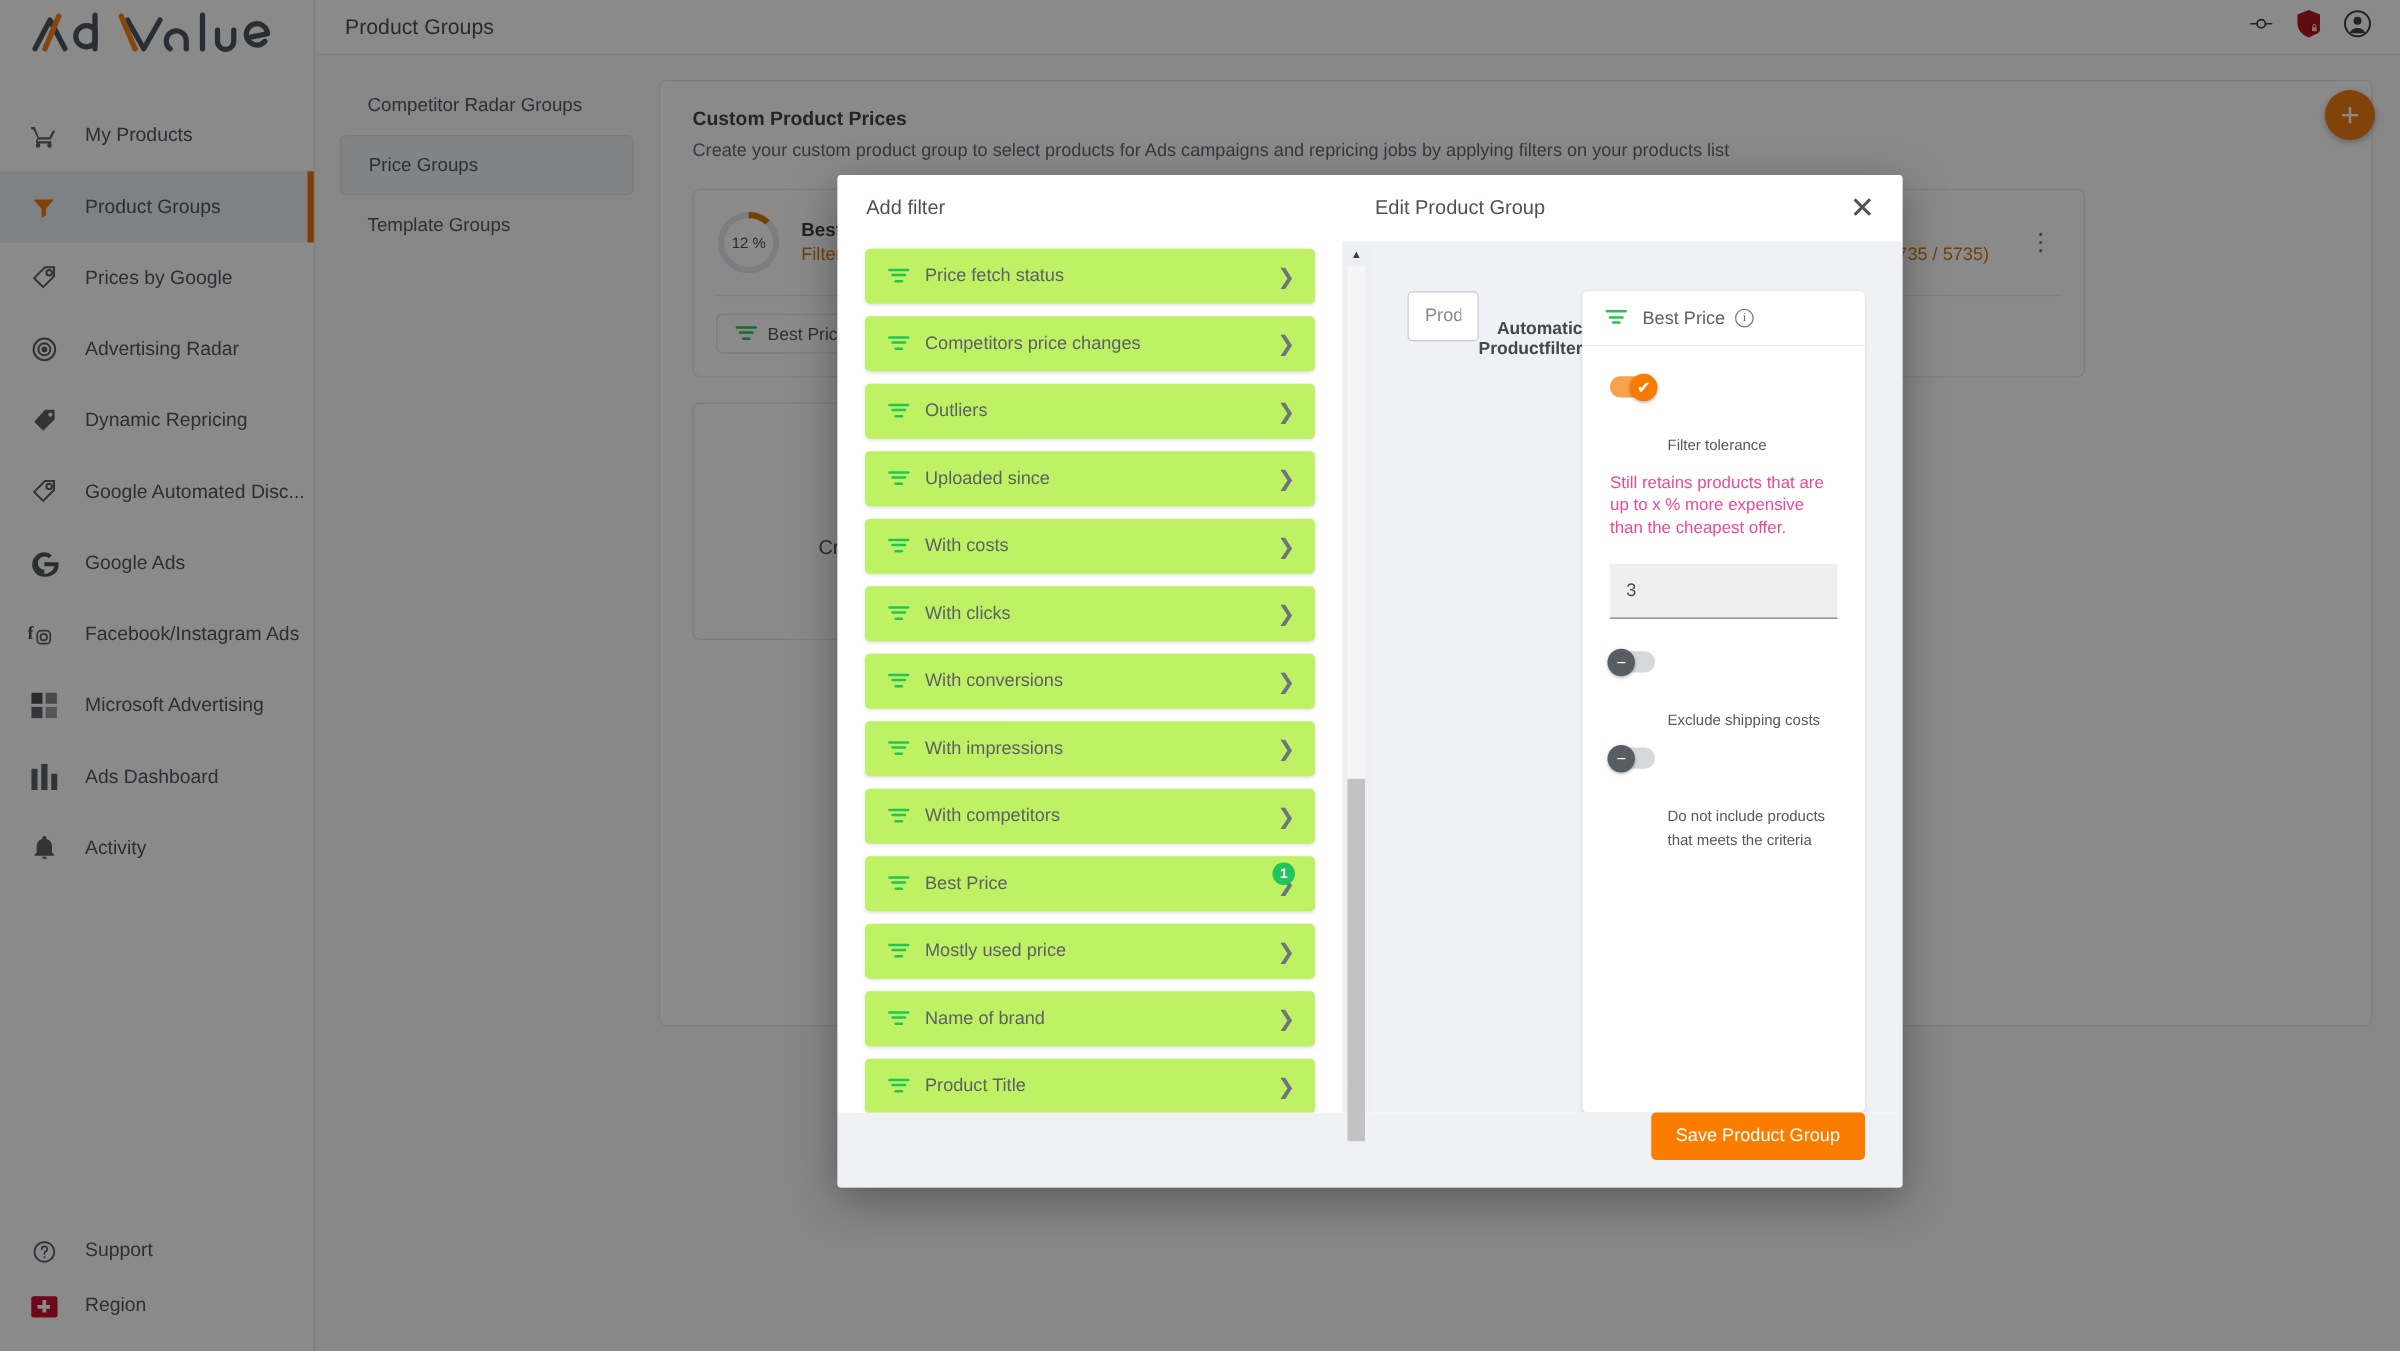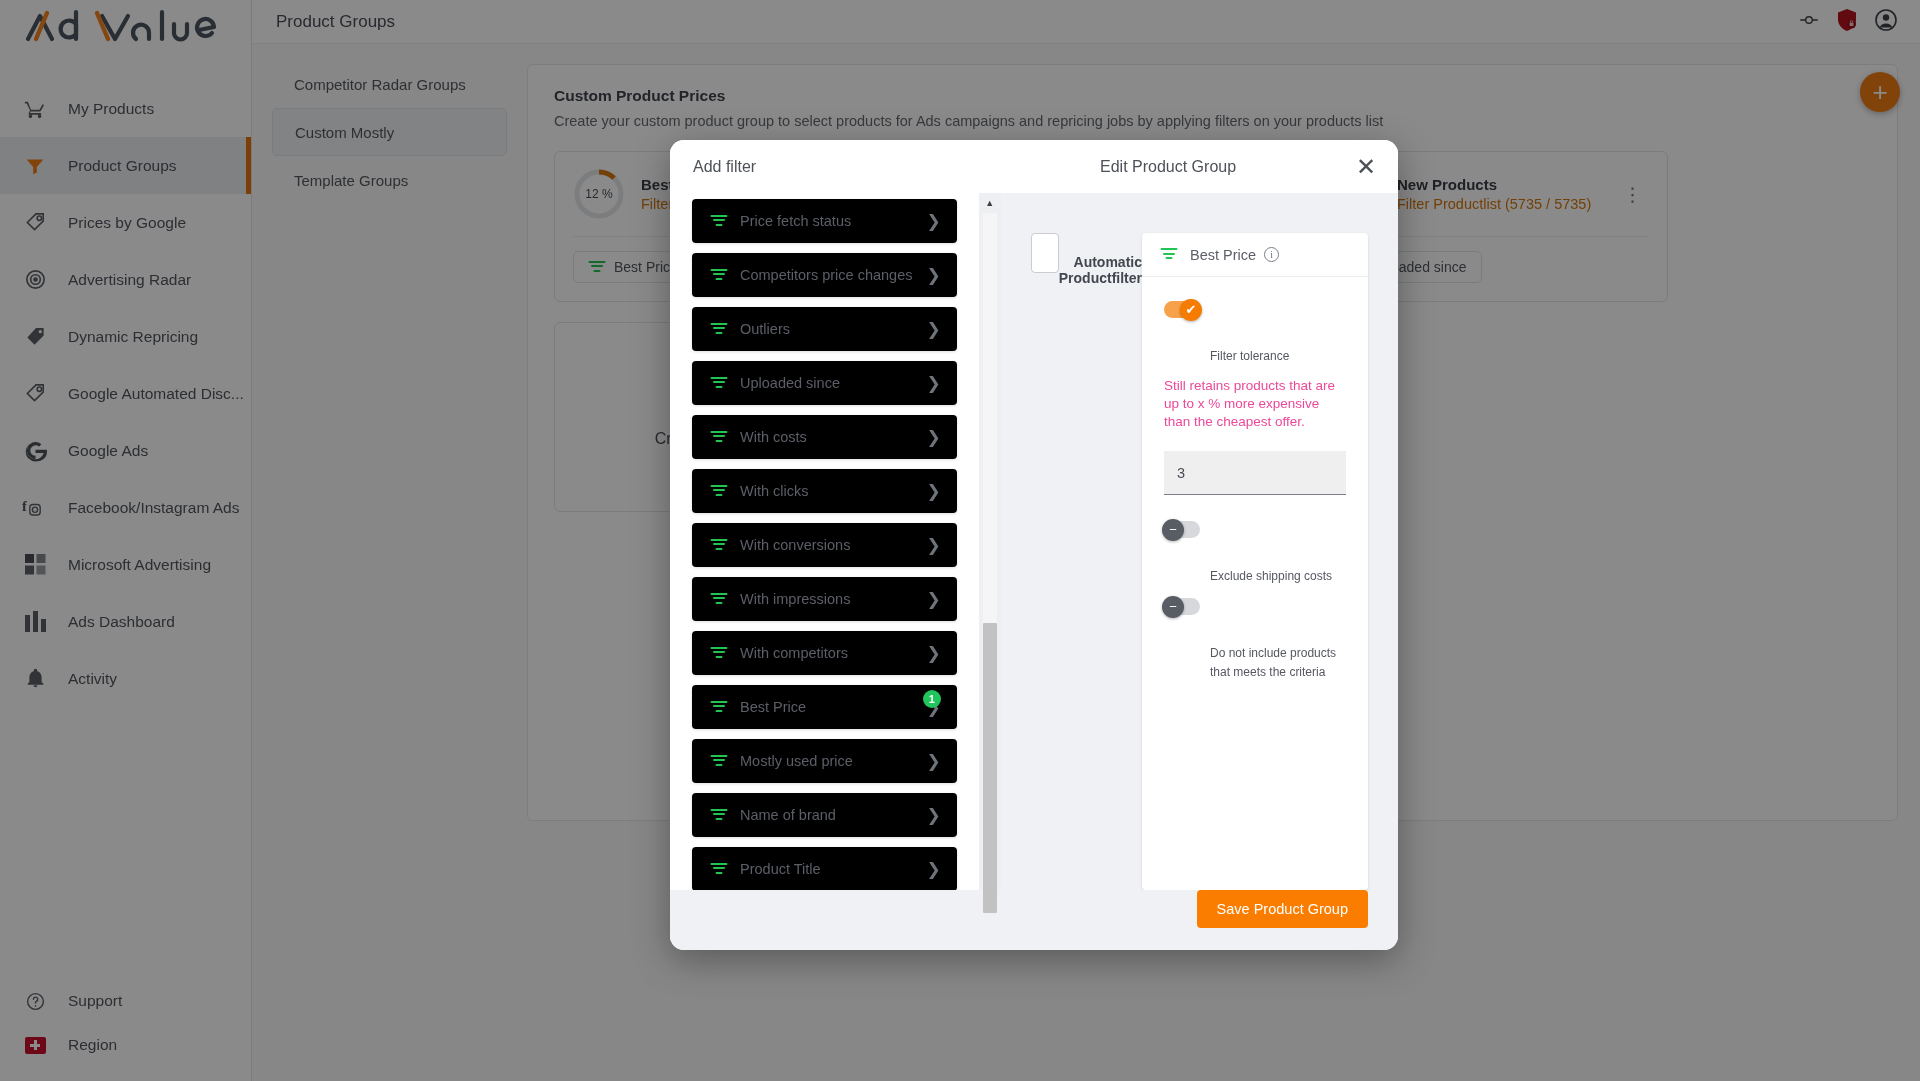--- a/index.html
+++ b/index.html
@@ -114,40 +114,40 @@
   .filt-ico i { position: absolute; left: 50%; transform: translateX(-50%); height: 2px; background: #23c552; border-radius: 1px; display:block; }
   .filt-ico i:nth-child(1){ top:0;   width:17px; }
   .filt-ico i:nth-child(2){ top:4.5px; width:12px; }
   .filt-ico i:nth-child(3){ top:9px; width:7px; }
 
   
   .dimmer { position: absolute; inset: 0; background: rgba(0,0,0,0.46); }
 
   
   .modal {
-    position: absolute; left: 670px; top: 140px; width: 728px; height: 810px;
-    background: #fff; border-radius: 14px; box-shadow: 0 10px 36px rgba(0,0,0,.34);
+    position: absolute; left: 670px; top: 140px; width: 852px; height: 810px;
+    background: #fff; border-radius: 3px; box-shadow: 0 10px 36px rgba(0,0,0,.34);
     display: flex; flex-direction: column; overflow: hidden;
   }
   .modal-head { height: 53px; display: flex; align-items: center; background: #fff; flex: 0 0 53px; }
   .mh-left { width: 404px; padding-left: 23px; font-size: 16px; color: #4d5158; }
   .mh-right { flex: 1; display: flex; align-items: center; padding: 0 18px 0 26px; }
   .mh-title { font-size: 16px; color: #4d5158; }
   .mh-close { margin-left: auto; font-size: 24px; color: #4d5158; cursor: pointer; line-height: 1;
               font-family: "Liberation Sans", sans-serif; padding: 0 4px; }
 
   .modal-body { flex: 1; display: flex; min-height: 0; }
 
   .filter-col {
     width: 404px; background: #fff; padding: 6px 0 0 22px;
     overflow: hidden; position: relative;
   }
   .filter-list { padding-right: 22px; }
   .filter-row {
-    height: 44px; background: #000000; border-radius: 4px;
+    height: 44px; background: #bef264; border-radius: 4px;
     box-shadow: 0 1px 3px rgba(0,0,0,0.13);
     display: flex; align-items: center; padding: 0 16px 0 18px;
     margin-bottom: 10px; cursor: pointer; position: relative; text-align: right;
   }
   .filter-row .lbl { margin-left: 13px; font-size: 14.5px; color: #5c5f67; }
   .chev { margin-left: auto; color: #6f737b; font-size: 17px; line-height: 1; }
   .badge {
     position: absolute; right: 16px; top: 5px; min-width: 18px; height: 18px; padding: 0 5px;
     border-radius: 9px; background: #20c55c; color: #fff; font-size: 11px; font-weight: bold;
     display: flex; align-items: center; justify-content: center;
@@ -398,21 +398,21 @@
       </div>
     </div>
 
     <div class="content">
 
       <div class="subnav">
         <div class="subnav-item">
           <span>Competitor Radar Groups</span>
         </div>
         <div class="subnav-item active">
-          <span>Custom Mostly</span>
+          <span>Price Groups</span>
         </div>
         <div class="subnav-item">
           <span>Template Groups</span>
         </div>
       </div>
 
       <div class="panel">
         <div class="panel-title">Custom Product Prices</div>
         <div class="panel-sub">Create your custom product group to select products for Ads campaigns and repricing jobs by applying filters on your products list</div>
 

